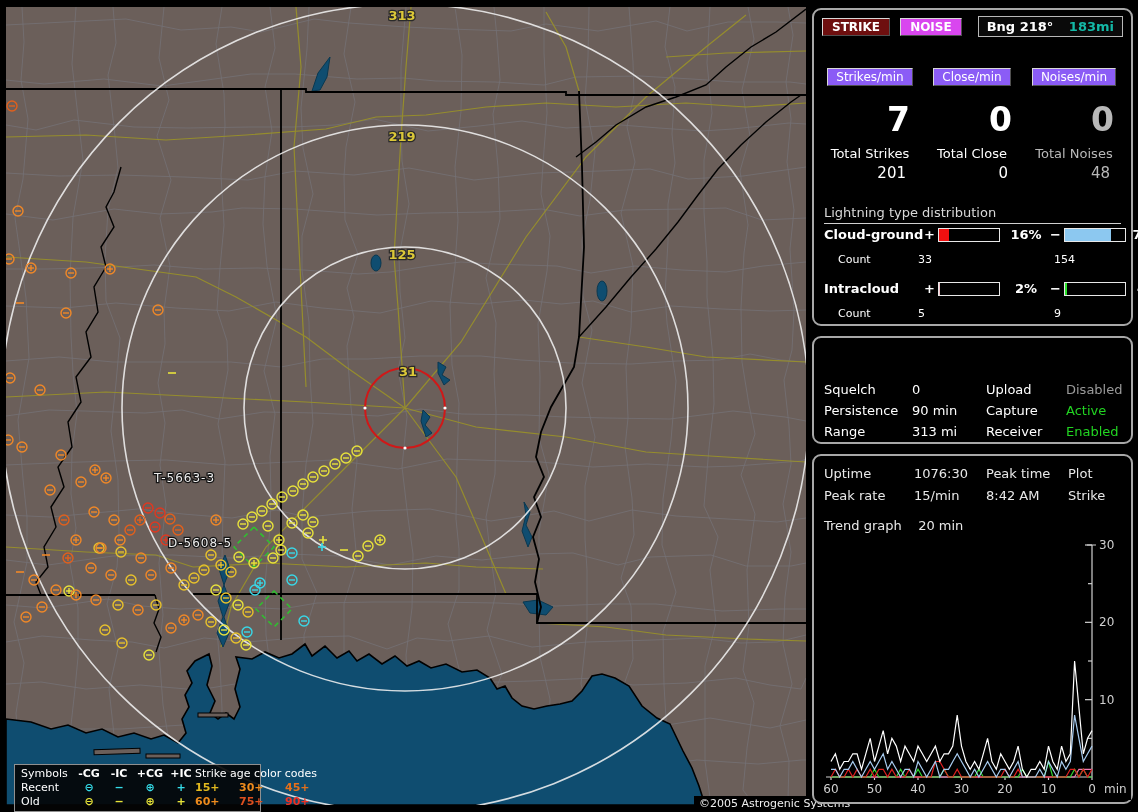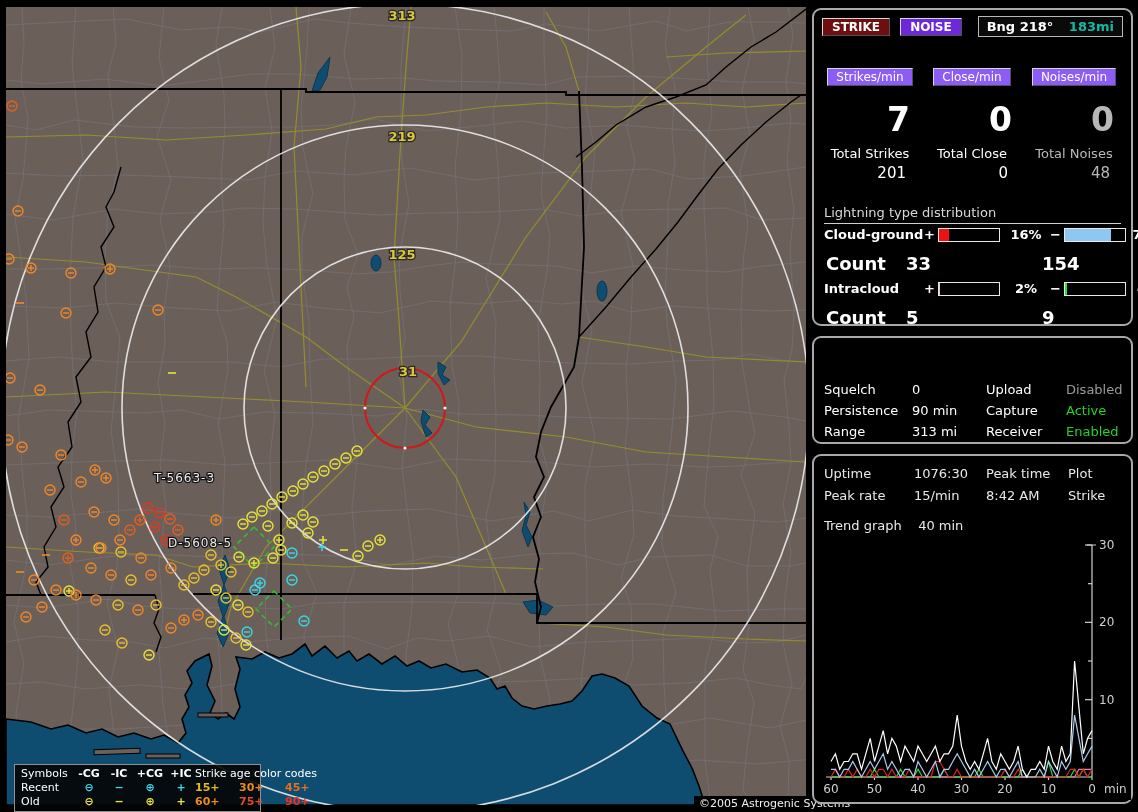--- a/index.html
+++ b/index.html
@@ -20,41 +20,41 @@
              font-size:11px;line-height:16px;padding:0 5px;white-space:nowrap;}
   
   .panelbox{position:absolute;left:812px;width:321px;background:#000;border:2px solid #a8a8a8;
             border-radius:9px;box-sizing:border-box;}
   #box1{top:8px;height:318px;}
   #box2{top:336px;height:108px;}
   #box3{top:454px;height:350px;}
   .btn{display:inline-block;font-size:12px;font-weight:bold;color:#fff;padding:1px 9px;
        border:1px solid;border-color:#d8d8d8 #505050 #505050 #d8d8d8;cursor:default;}
   .btn-strike{background:#6e0f0f;}
-  .btn-noise{background:#6d28d9;}
+  .btn-noise{background:#d946ef;}
   .bngbox{position:absolute;right:8px;top:6px;background:#0a0a0a;border:1px solid #b8b8b8;
           padding:2px 8px;font-size:13px;font-weight:bold;}
   .hdr-btn{display:inline-block;background:#8b5cf6;color:#fff;font-size:12px;padding:1px 8px;
            border:1px solid;border-color:#d8d8d8 #505050 #505050 #d8d8d8;}
   .rate-grid{position:absolute;left:6px;top:56px;width:305px;display:grid;
              grid-template-columns:100px 100px 100px;column-gap:2px;}
   .rate-col{text-align:center;}
   .rate-num{font-size:33px;font-weight:bold;text-align:right;padding-right:10px;margin-top:14px;height:40px;}
   .tot-lab{font-size:13px;margin-top:6px;}
   .tot-val{font-size:15px;text-align:right;padding-right:14px;margin-top:3px;}
   .dim{color:#b8b8b8;}
   .dist-title{position:absolute;left:10px;top:195px;width:297px;font-size:13px;color:#d8d8d8;
               border-bottom:1px solid #d0d0d0;padding-bottom:3px;}
   .dist-row{position:absolute;left:10px;width:300px;display:grid;
             grid-template-columns:100px 14px 64px 48px 14px 64px 40px;align-items:center;
             font-size:13px;font-weight:bold;}
   .bar{display:inline-block;width:60px;height:12px;border:1px solid #e8e8e8;background:#000;}
   .bar i{display:block;height:100%;}
-  .cnt-row{position:absolute;left:12px;width:300px;display:grid;grid-template-columns:80px 136px auto;
-           font-size:18px;font-weight:bold;}
+  .cnt-row{position:absolute;left:24px;width:300px;display:grid;grid-template-columns:80px 136px auto;
+           font-size:11px;font-weight:normal;}
   
   .datetime{font-size:19px;font-weight:bold;color:#10e410;padding:6px 10px 4px 8px;
             border-bottom:1px solid #c0c0c0;margin:0 6px;}
   .set-grid{position:absolute;left:10px;top:44px;width:300px;display:grid;
             grid-template-columns:88px 74px 80px auto;row-gap:6px;font-size:13px;}
   
   .stat-grid{position:absolute;left:10px;top:10px;width:300px;display:grid;
              grid-template-columns:90px 72px 82px auto;row-gap:7px;font-size:13px;color:#e8e8e8;}
   .trend-row{position:absolute;left:10px;top:62px;font-size:13px;color:#e8e8e8;}
   #trendsvg{position:absolute;left:2px;top:78px;}
@@ -761,21 +761,21 @@
       <span>1076:30</span>
       <span>Peak time</span>
       <span>Plot</span>
       <span>Peak rate</span>
       <span>15/min</span>
       <span>8:42 AM</span>
       <span>Strike</span>
     </div>
   <div class="trend-row">
     <span style="display:inline-block;width:90px;">Trend graph</span>
-    <span>40 min</span>
+    <span>20 min</span>
   </div>
   <svg id="trendsvg" width="315" height="266" viewBox="0 0 315 266">
       <rect x="0" y="0" width="315" height="266" fill="#000"></rect>
       <path d="M276,11 L276,243 M271,11 L280,11" stroke="#d0d0d0" stroke-width="1.2" fill="none"></path>
       <path d="M272,204.33333333333334 L276,204.33333333333334" stroke="#d0d0d0" stroke-width="1.2"></path>
       <path d="M269,165.66666666666669 L276,165.66666666666669" stroke="#d0d0d0" stroke-width="1.2"></path>
       <text x="283" y="169.66666666666669" font-size="12" fill="#d0d0d0">10</text>
       <path d="M272,127 L276,127" stroke="#d0d0d0" stroke-width="1.2"></path>
       <path d="M269,88.33333333333334 L276,88.33333333333334" stroke="#d0d0d0" stroke-width="1.2"></path>
       <text x="283" y="92.33333333333334" font-size="12" fill="#d0d0d0">20</text>

